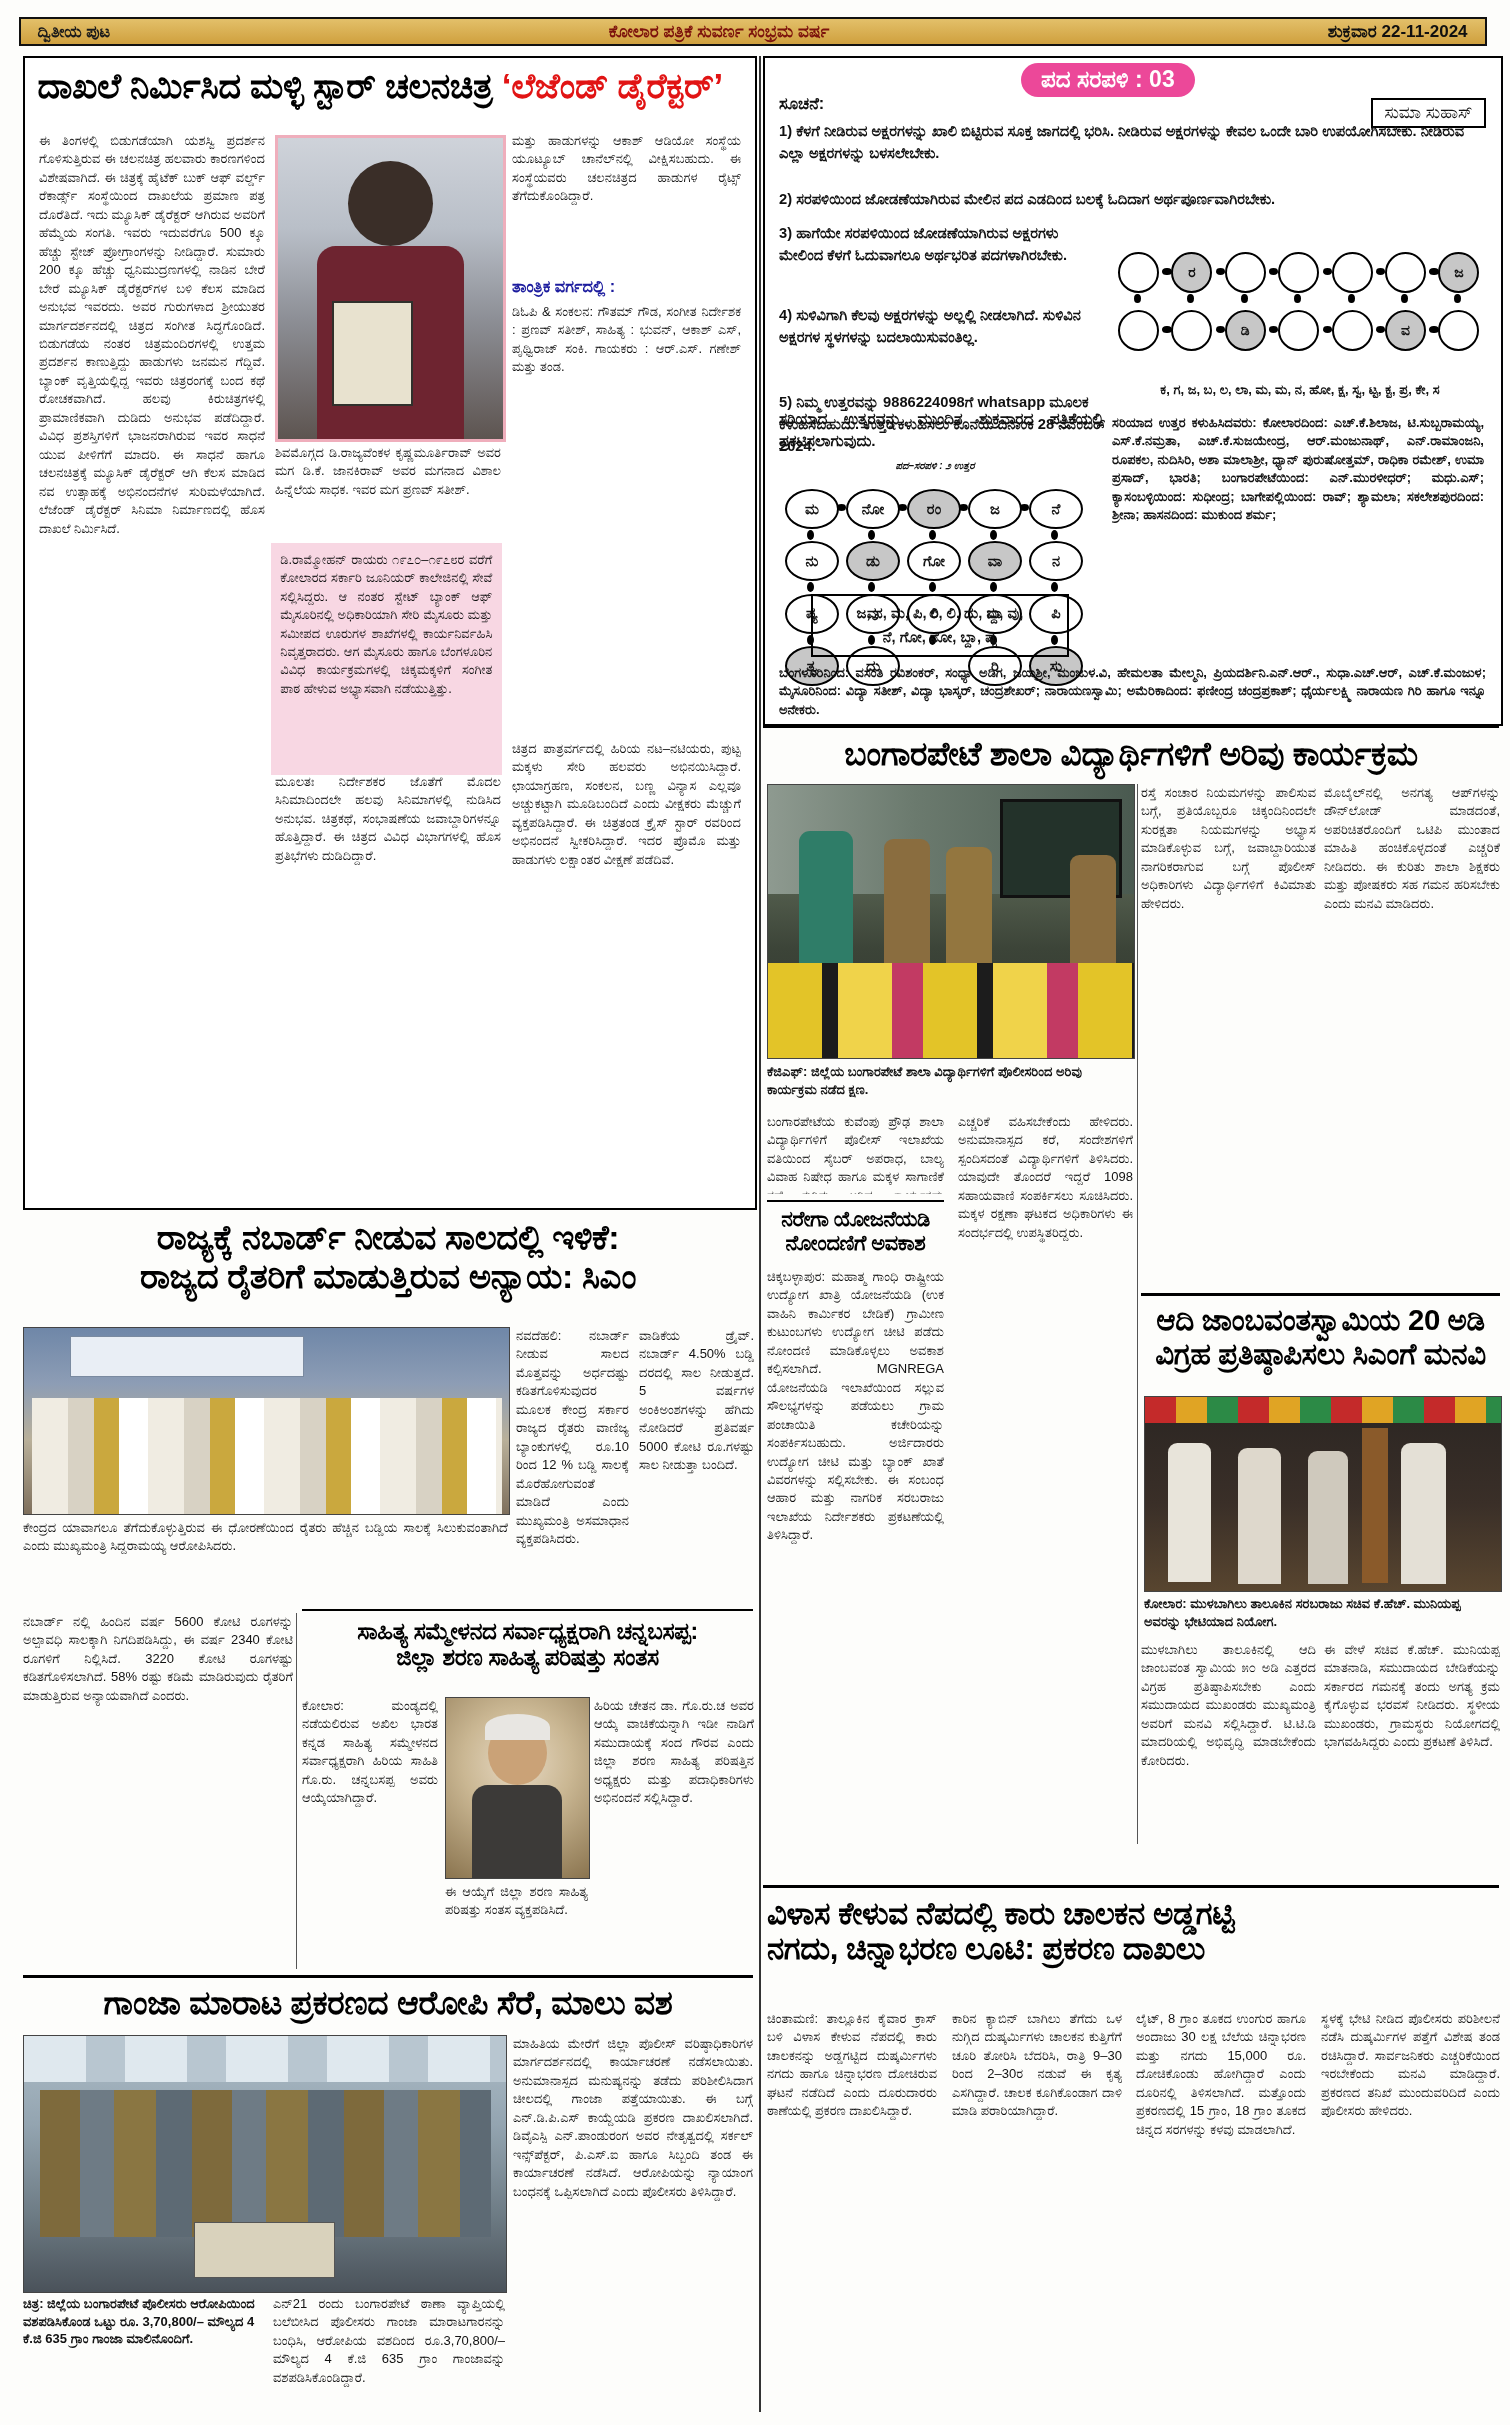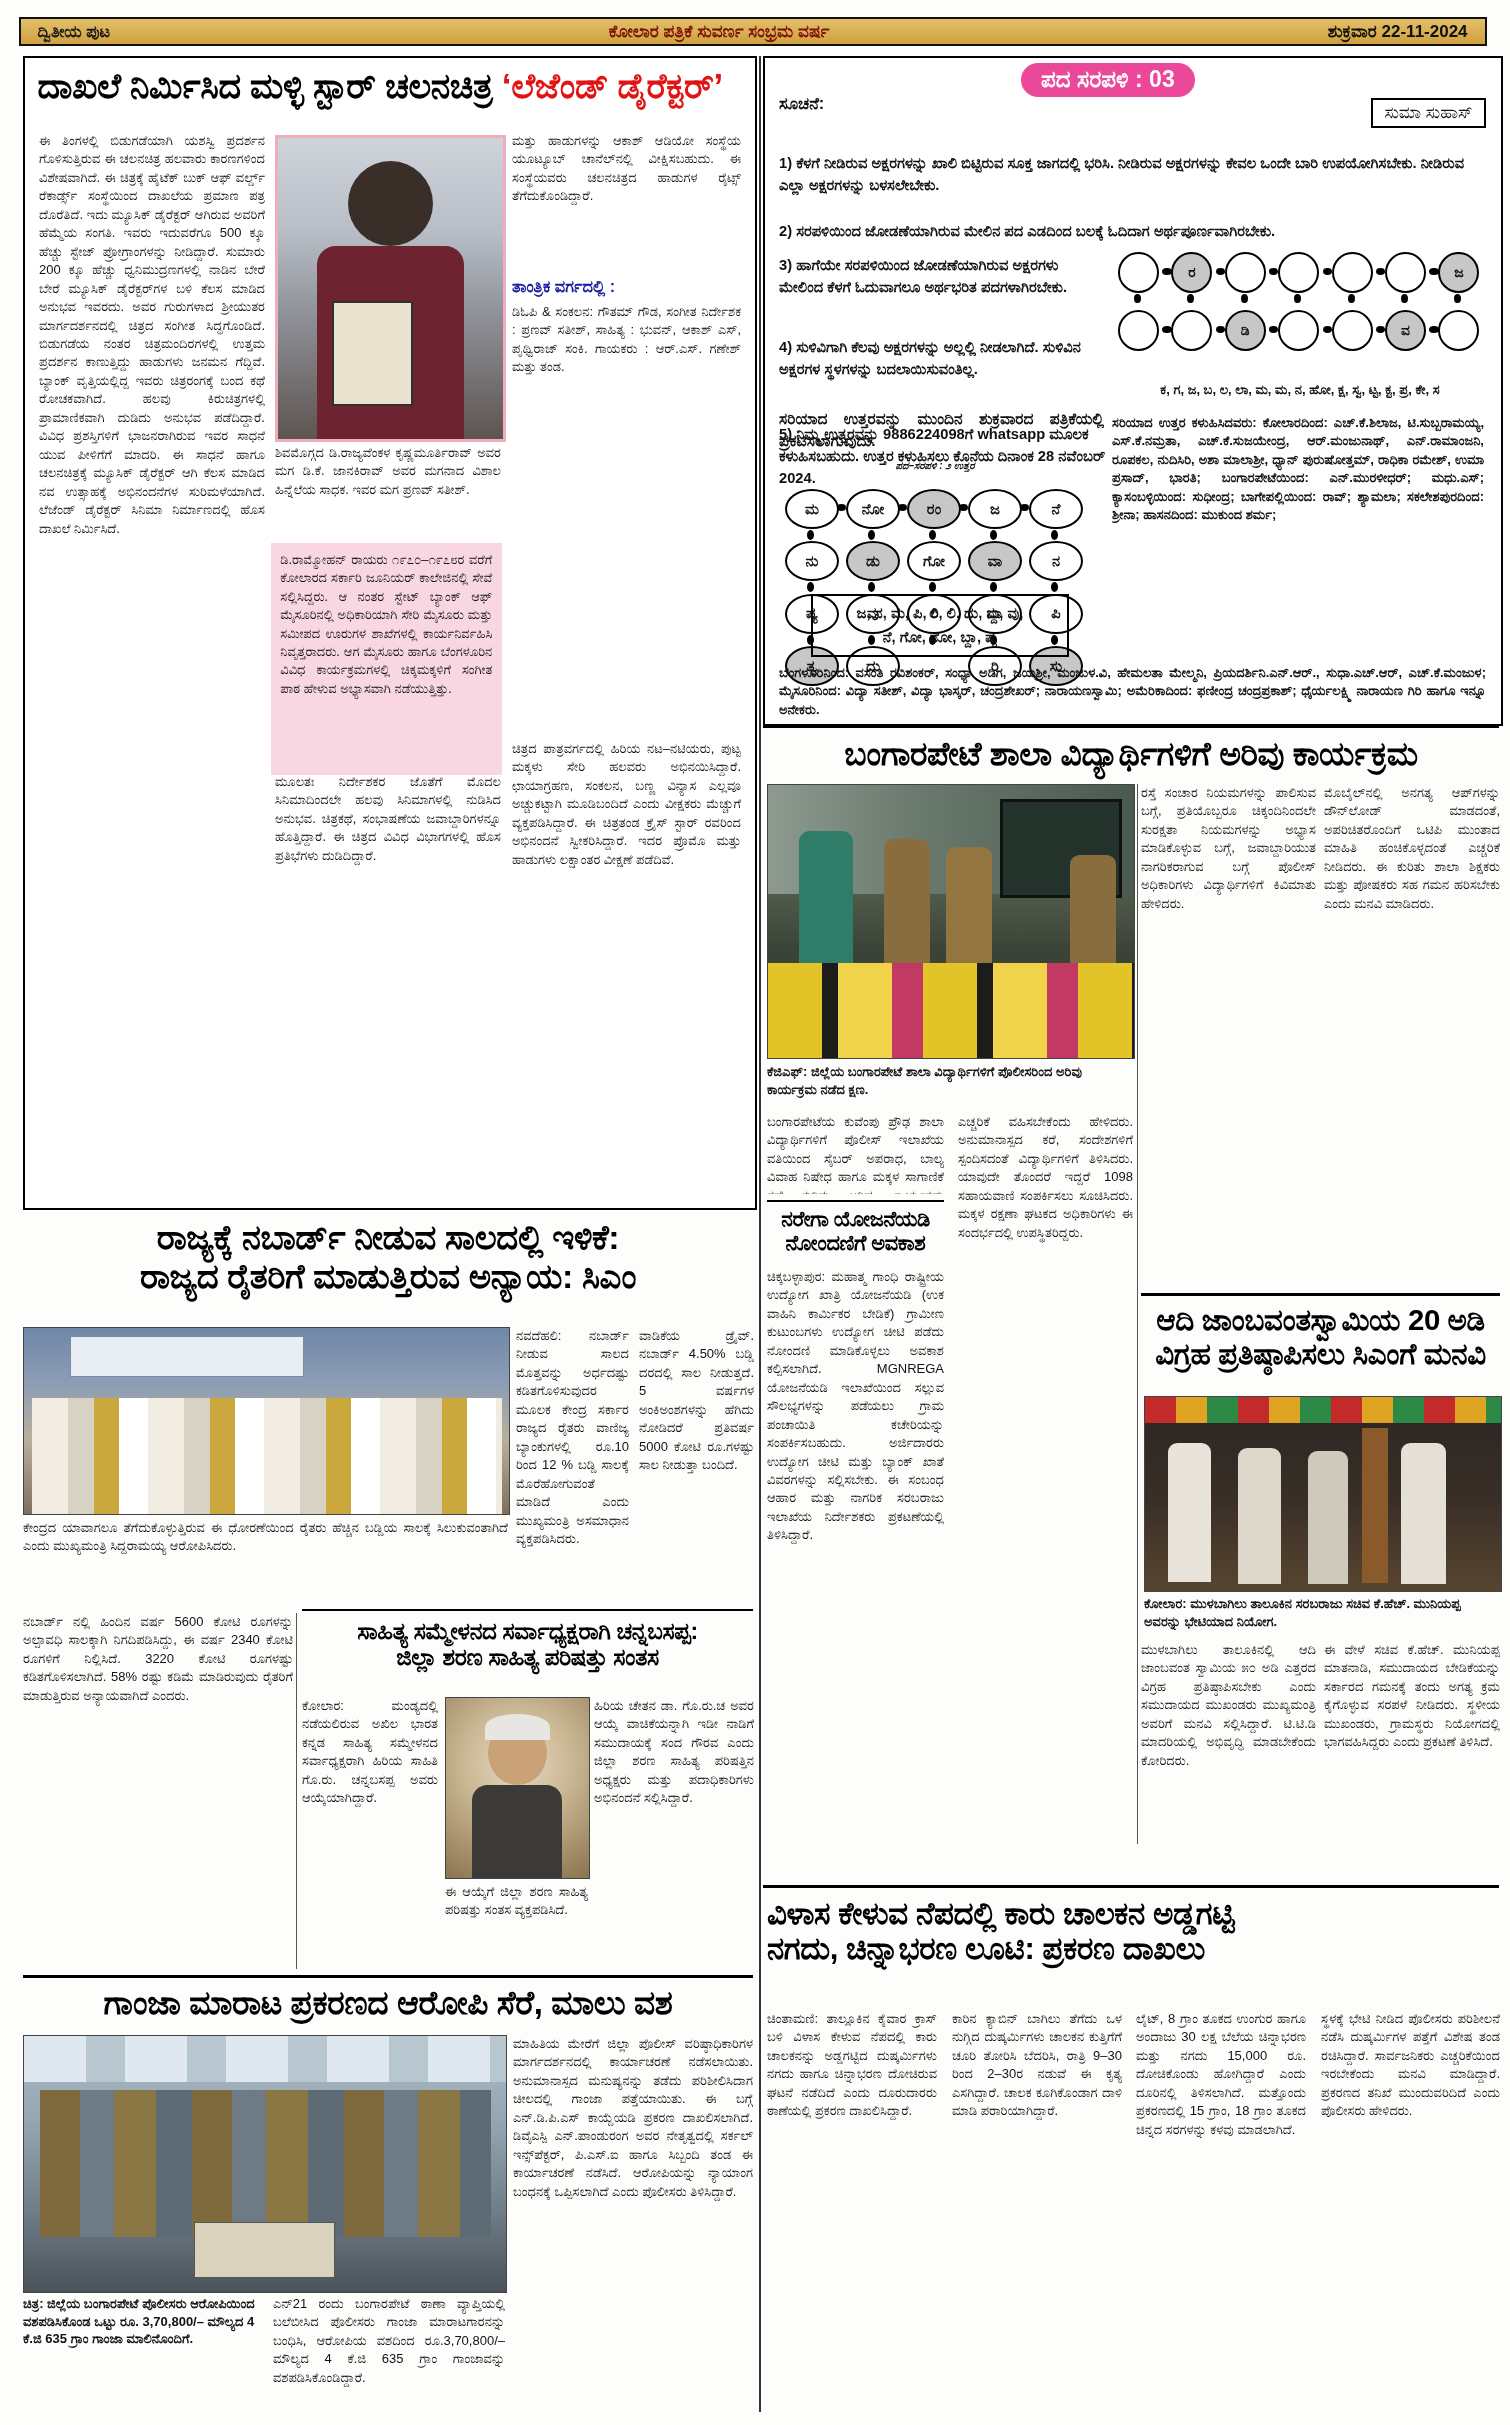--- a/index.html
+++ b/index.html
@@ -18,21 +18,21 @@
   
   #band{left:18.6px;top:17px;width:1468px;height:29.4px;border:2.3px solid #111;
         background:linear-gradient(#e3c06a,#cfa03e);display:flex;align-items:center;
         justify-content:space-between;padding:0 17px;box-sizing:border-box;}
   #band .t1{font-weight:bold;font-size:16.3px;color:#1a1a1a;}
   #band .t2{font-weight:bold;font-size:17px;color:#7c120c;}
   #band .t3{font-weight:bold;font-size:17px;color:#101010;}
   
   .pill{background:#ec4899;color:#fff;border-radius:20px;padding:3.9px 20px;font-size:23px;font-weight:bold;}
   .byline-box{border:2.3px solid #000;padding:3.1px 11px;font-weight:normal;font-size:17px;background:#fff;}
-  .instr{font-size:14.7px;font-weight:bold;line-height:1.5;margin-top:32px;}
+  .instr{font-size:14.7px;font-weight:bold;line-height:1.5;}
   .circle{width:37px;height:37px;border:2.3px solid #000;border-radius:50%;background:#fff;
           display:flex;align-items:center;justify-content:center;font-weight:bold;font-size:14px;}
   .circle.shaded{background:#c7c7c7;}
   .chain-row{display:flex;gap:12.4px;margin-bottom:17px;}
   .chain-row .circle{position:relative;}
   .chain-row .circle:not(:first-child)::before{content:"";position:absolute;left:-11px;top:14px;
           width:9.3px;height:7px;background:#000;border-radius:50%;}
   .chain-row .circle::after{content:"";position:absolute;left:14px;bottom:-12.4px;width:7px;height:9.3px;
           background:#000;border-radius:50%;}
   .chain-row.last .circle::after{display:none;}
@@ -179,21 +179,21 @@
      background:linear-gradient(180deg,#2a2522 0%,#3a2f28 55%,#58452f 100%);">
   <div style="position:absolute;left:0;top:0;width:100%;height:26px;background:repeating-linear-gradient(90deg,#c42a2a 0 31px,#e0a424 31px 62px,#2c8a46 62px 93px);"></div>
   <div style="position:absolute;left:23px;top:46px;width:43px;height:139px;background:#e8e4da;border-radius:9.3px 9.3px 0 0;"></div>
   <div style="position:absolute;left:93px;top:51px;width:43px;height:136px;background:#ded8cc;border-radius:9.3px 9.3px 0 0;"></div>
   <div style="position:absolute;left:163px;top:54px;width:40px;height:133px;background:#cfc9bd;border-radius:9.3px 9.3px 0 0;"></div>
   <div style="position:absolute;left:256px;top:46px;width:45px;height:141px;background:#e4e0d6;border-radius:9.3px 9.3px 0 0;"></div>
   <div style="position:absolute;left:217px;top:31px;width:26px;height:155px;background:#8a5a2a;"></div>
 </div>
 <div class="abs caption" style="left:1144px;top:1595px;width:356px;height:40px;">ಕೋಲಾರ: ಮುಳಬಾಗಿಲು ತಾಲೂಕಿನ ಸರಬರಾಜು ಸಚಿವ ಕೆ.ಹೆಚ್. ಮುನಿಯಪ್ಪ ಅವರನ್ನು ಭೇಟಿಯಾದ ನಿಯೋಗ.</div>
 <div class="abs txt" style="left:1141px;top:1641px;width:175px;height:203px;">ಮುಳಬಾಗಿಲು ತಾಲೂಕಿನಲ್ಲಿ ಆದಿ ಜಾಂಬವಂತ ಸ್ವಾಮಿಯ ೫೦ ಅಡಿ ಎತ್ತರದ ವಿಗ್ರಹ ಪ್ರತಿಷ್ಠಾಪಿಸಬೇಕು ಎಂದು ಸಮುದಾಯದ ಮುಖಂಡರು ಮುಖ್ಯಮಂತ್ರಿ ಅವರಿಗೆ ಮನವಿ ಸಲ್ಲಿಸಿದ್ದಾರೆ. ಟಿ.ಟಿ.ಡಿ ಮಾದರಿಯಲ್ಲಿ ಅಭಿವೃದ್ಧಿ ಮಾಡಬೇಕೆಂದು ಕೋರಿದರು.</div>
-<div class="abs txt" style="left:1324px;top:1641px;width:176px;height:203px;">ಈ ವೇಳೆ ಸಚಿವ ಕೆ.ಹೆಚ್. ಮುನಿಯಪ್ಪ ಮಾತನಾಡಿ, ಸಮುದಾಯದ ಬೇಡಿಕೆಯನ್ನು ಸರ್ಕಾರದ ಗಮನಕ್ಕೆ ತಂದು ಅಗತ್ಯ ಕ್ರಮ ಕೈಗೊಳ್ಳುವ ಸರಪಳೆ ನೀಡಿದರು. ಸ್ಥಳೀಯ ಮುಖಂಡರು, ಗ್ರಾಮಸ್ಥರು ನಿಯೋಗದಲ್ಲಿ ಭಾಗವಹಿಸಿದ್ದರು ಎಂದು ಪ್ರಕಟಣೆ ತಿಳಿಸಿದೆ.</div>
+<div class="abs txt" style="left:1324px;top:1641px;width:176px;height:203px;">ಈ ವೇಳೆ ಸಚಿವ ಕೆ.ಹೆಚ್. ಮುನಿಯಪ್ಪ ಮಾತನಾಡಿ, ಸಮುದಾಯದ ಬೇಡಿಕೆಯನ್ನು ಸರ್ಕಾರದ ಗಮನಕ್ಕೆ ತಂದು ಅಗತ್ಯ ಕ್ರಮ ಕೈಗೊಳ್ಳುವ ಭರವಸೆ ನೀಡಿದರು. ಸ್ಥಳೀಯ ಮುಖಂಡರು, ಗ್ರಾಮಸ್ಥರು ನಿಯೋಗದಲ್ಲಿ ಭಾಗವಹಿಸಿದ್ದರು ಎಂದು ಪ್ರಕಟಣೆ ತಿಳಿಸಿದೆ.</div>
 
 <div class="abs headline center" style="left:23px;top:1218px;width:730px;font-size:34px;">
   <div>ರಾಜ್ಯಕ್ಕೆ ನಬಾರ್ಡ್ ನೀಡುವ ಸಾಲದಲ್ಲಿ ಇಳಿಕೆ:</div>
   <div>ರಾಜ್ಯದ ರೈತರಿಗೆ ಮಾಡುತ್ತಿರುವ ಅನ್ಯಾಯ: ಸಿಎಂ</div>
 </div>
 <div class="photo" style="left:23px;top:1327px;width:485px;height:186px;
      background:linear-gradient(180deg,#6f87a8 0%,#8d9db5 30%,#b9b09a 60%,#7e6f5c 100%);">
   <div style="position:absolute;left:46px;top:7.7px;width:232px;height:39px;background:#e9eef5;border:1.5px solid #7a8aa0;"></div>
   <div style="position:absolute;left:7.7px;top:70px;width:470px;height:116px;background:repeating-linear-gradient(90deg,#f0ece2 0 36px,#d8d2c4 36px 62px,#caa83e 62px 87px,#ffffff 87px 116px);"></div>
 </div>

